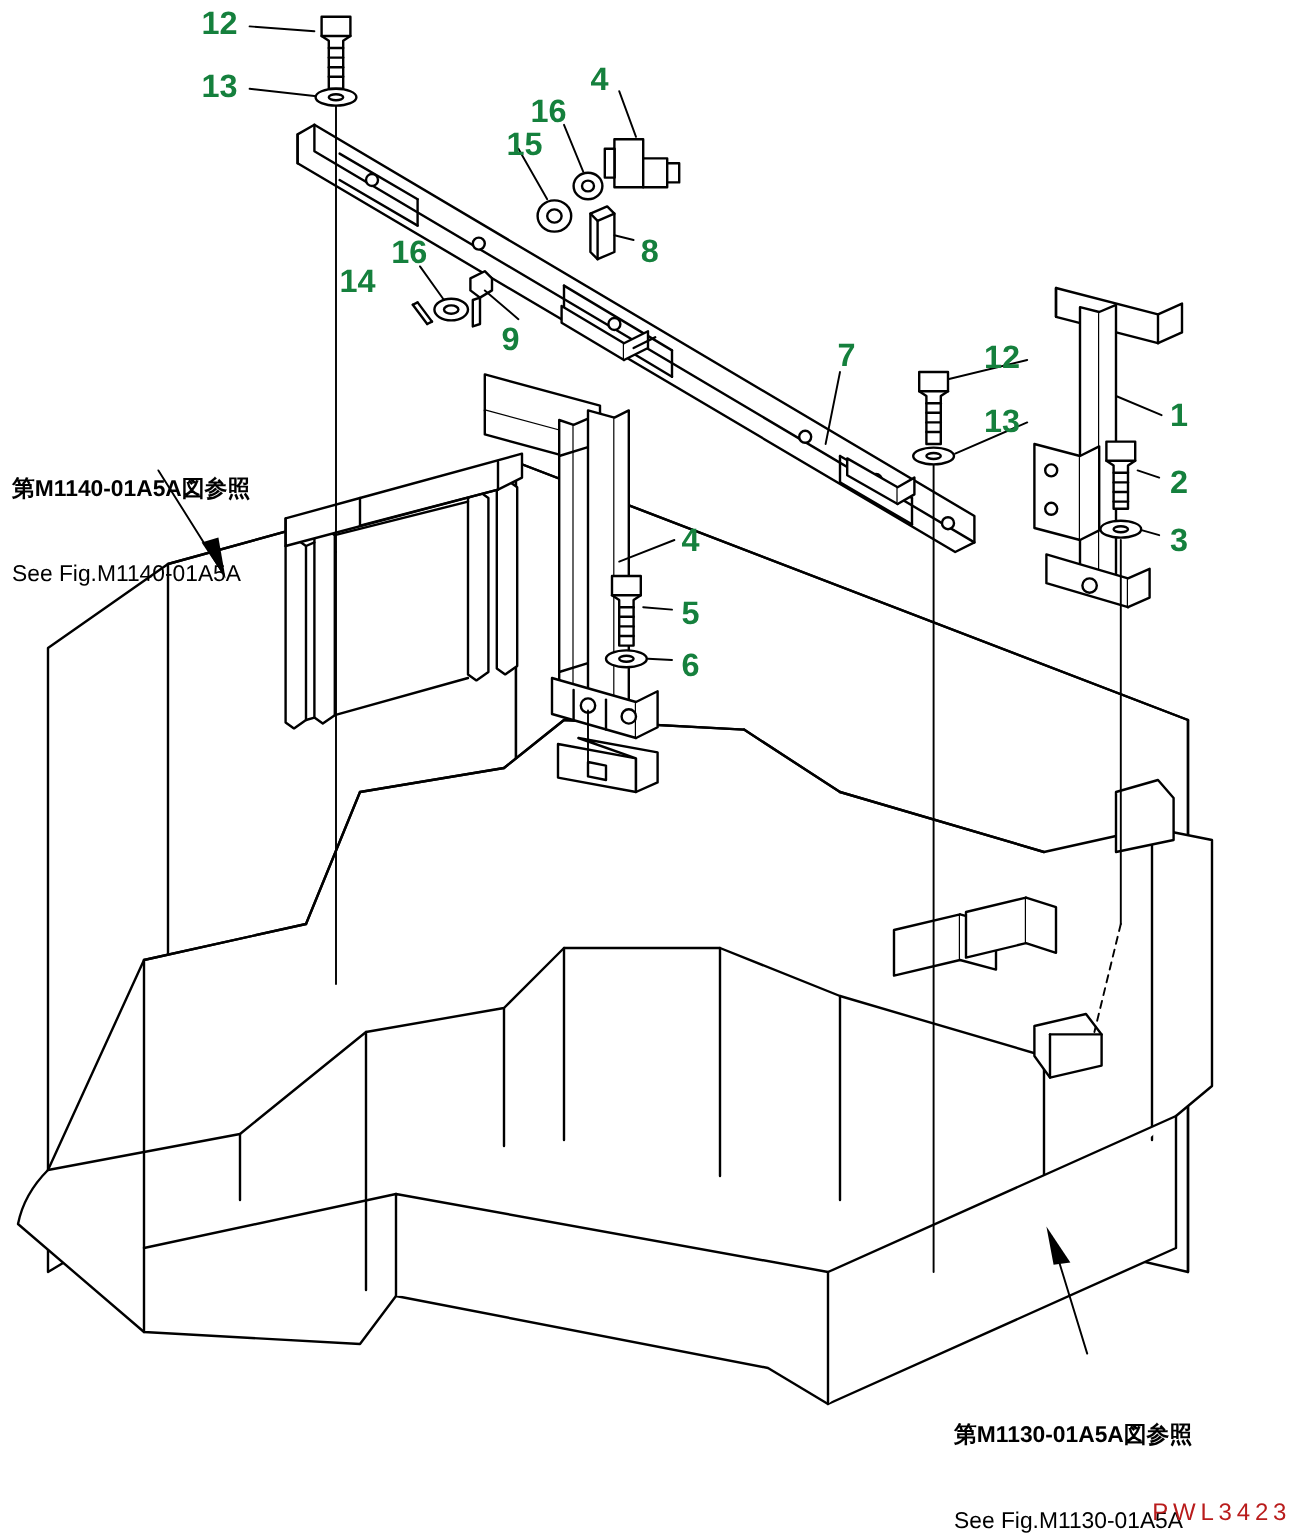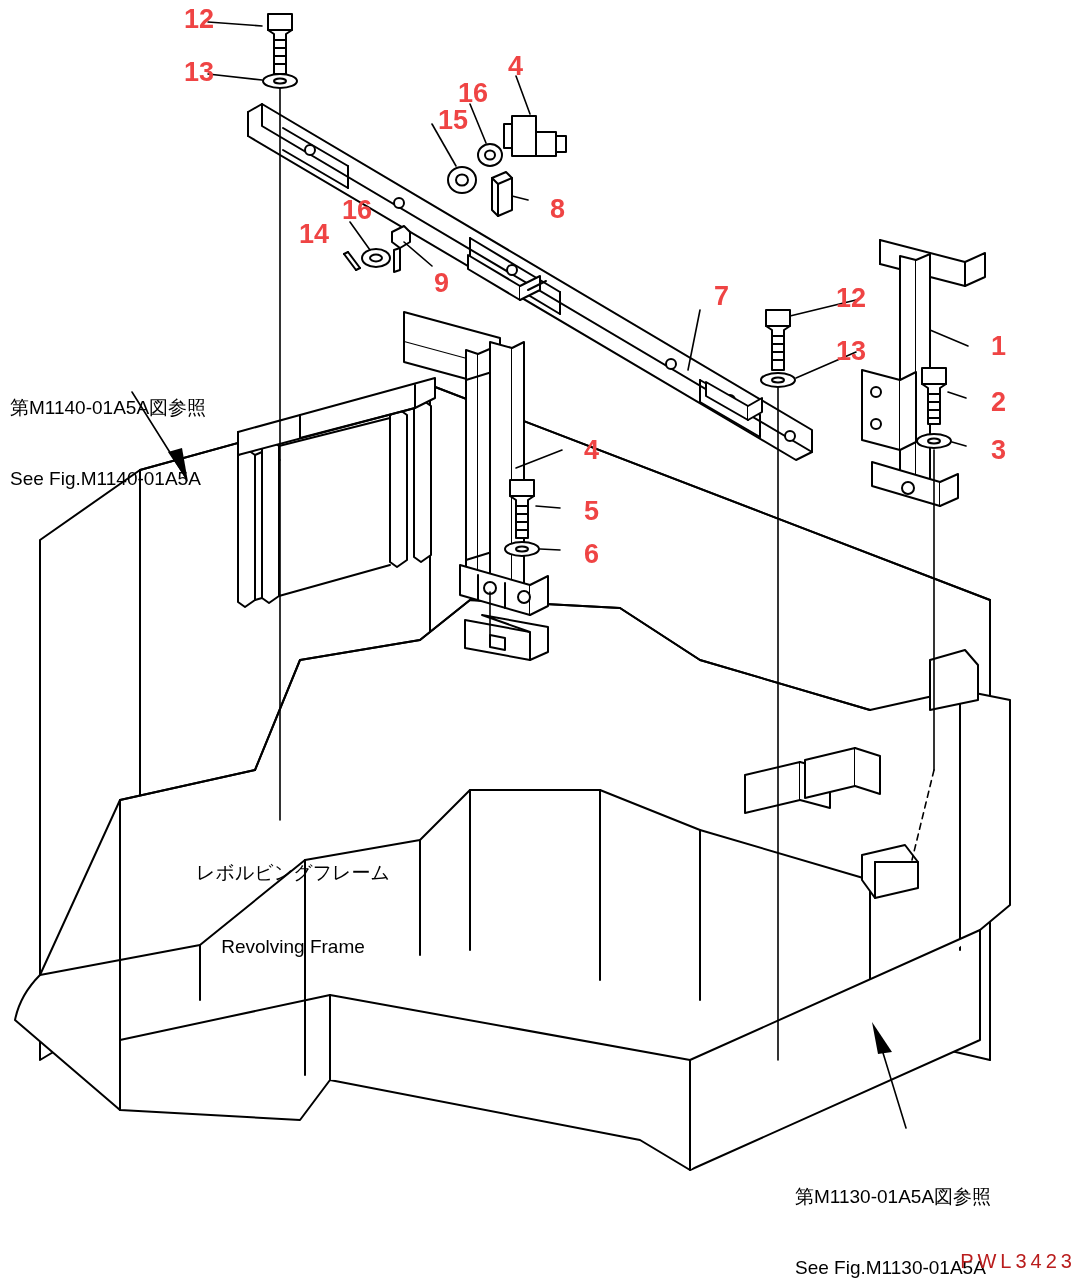--- a/index.html
+++ b/index.html
@@ -19,39 +19,39 @@
   }
   #svg-root {
     position: absolute;
     left: 0;
     top: 0;
     width: 1090px;
     height: 1281px;
   }
   .callout {
     position: absolute;
-    color: #ef4444;
+    color: #15803d;
     font-weight: bold;
     font-size: 27px;
     font-family: "Liberation Sans", sans-serif;
     line-height: 1;
     white-space: nowrap;
     user-select: none;
-    margin-left: 16px;
   }
   .note {
     position: absolute;
     color: #000000;
     font-size: 19px;
     font-family: "Liberation Sans", sans-serif;
     line-height: 1.25;
     white-space: pre;
   }
   .note-jp {
     letter-spacing: 0px;
+    font-weight: bold;
   }
   .partlabel {
     position: absolute;
     color: #000000;
     font-size: 19px;
     font-family: "Liberation Sans", sans-serif;
     line-height: 1.3;
     white-space: pre;
     text-align: center;
   }
@@ -376,20 +376,16 @@
   <div class="note" style="left:10px; top:348px;">
     <div class="note-jp">第M1140-01A5A図参照</div>
     <div>See Fig.M1140-01A5A</div>
   </div>
 
   <div class="note" style="left:795px; top:1137px;">
     <div class="note-jp">第M1130-01A5A図参照</div>
     <div>See Fig.M1130-01A5A</div>
   </div>
 
-  <div class="partlabel" style="left:196px; top:812px;">
-    <div>レボルビングフレーム</div>
-    <div>Revolving Frame</div>
-  </div>
 
   <div class="footer-code">PWL3423</div>
 
 </div>
 
 </body></html>

